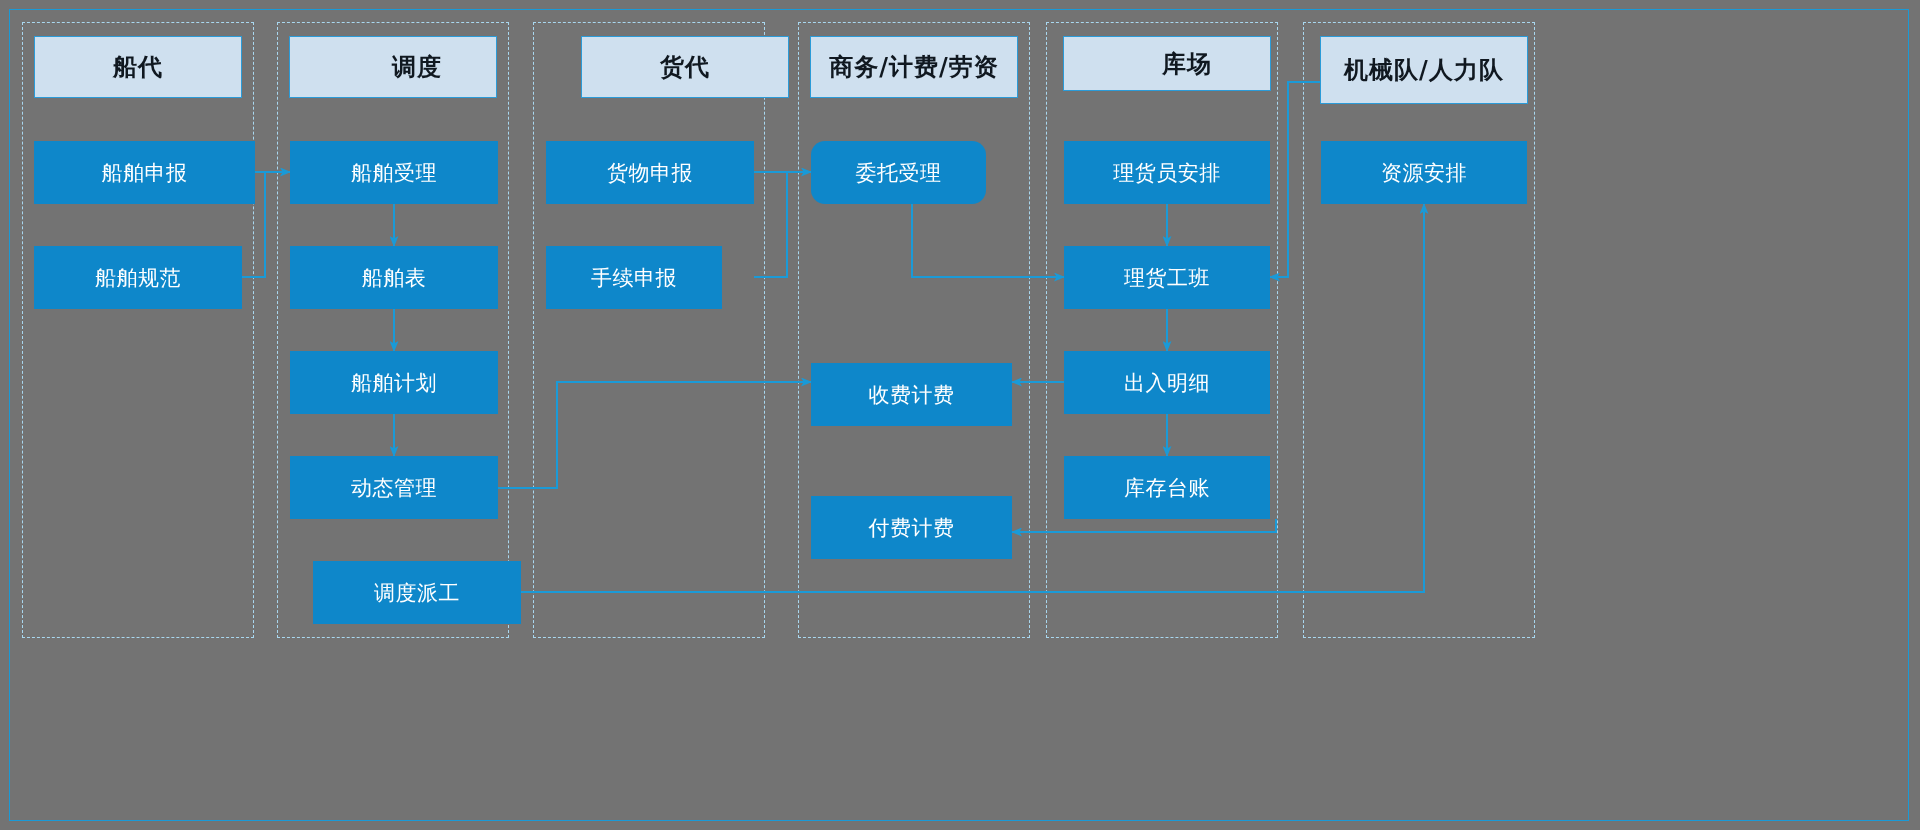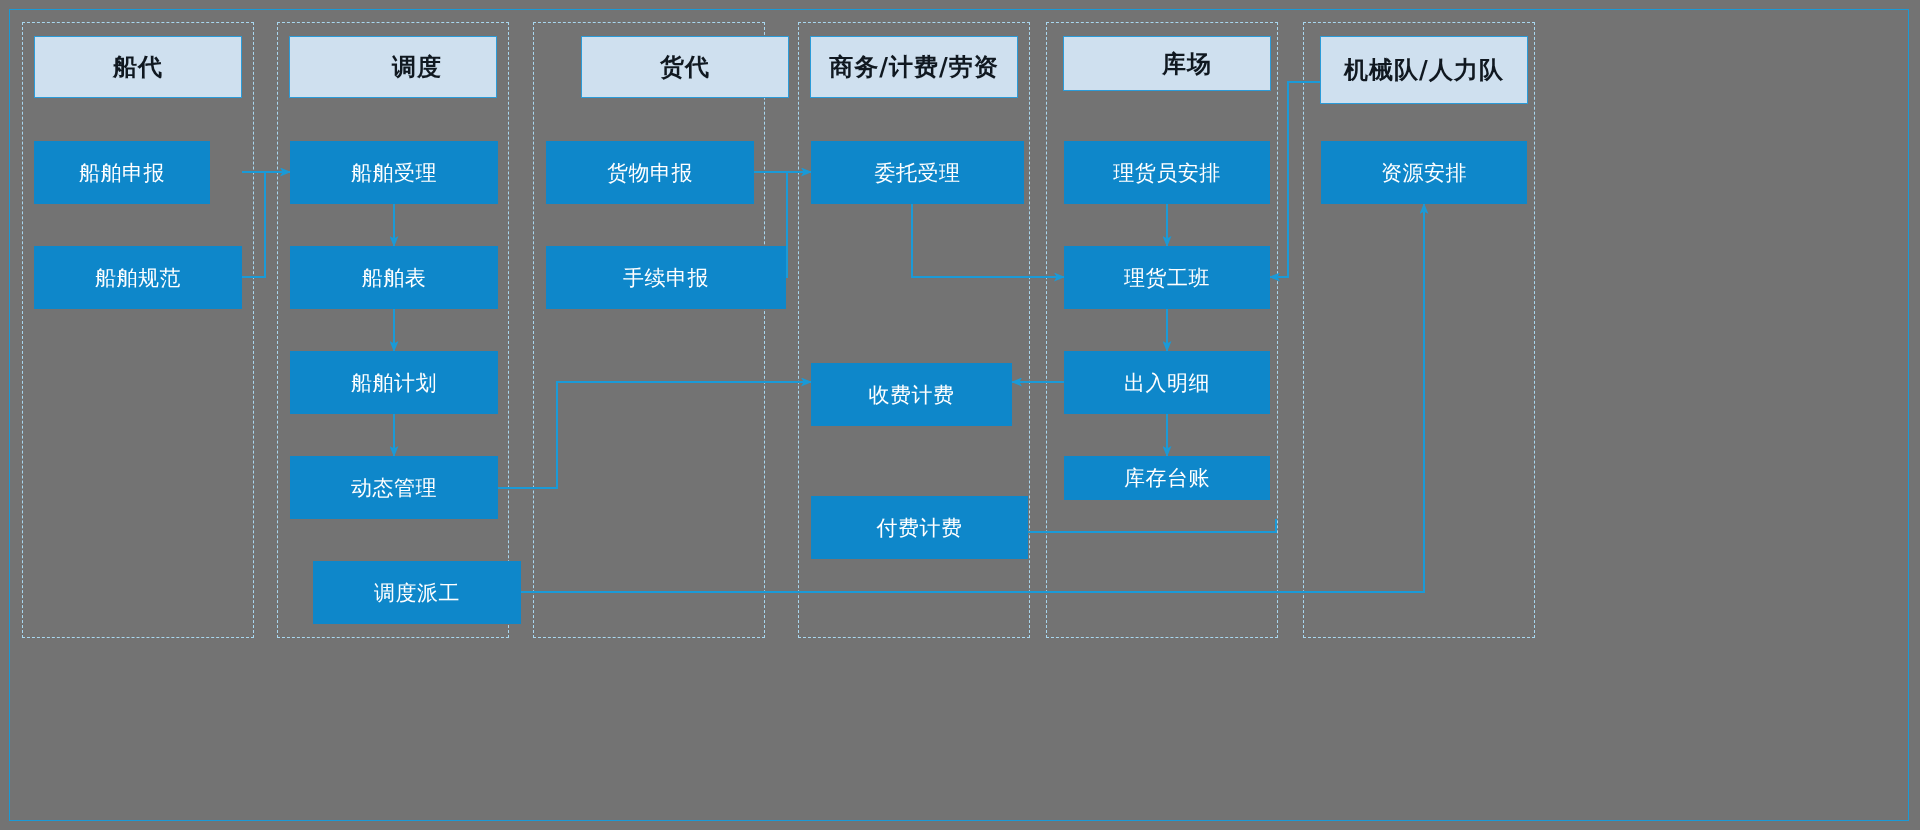--- a/index.html
+++ b/index.html
@@ -107,32 +107,32 @@
         <polyline points="1167,204 1167,246" fill="none" stroke="#1a9ad7" stroke-width="2" stroke-linecap="butt" stroke-linejoin="miter" marker-end="url(#arrow-head)"></polyline>
         <polyline points="1167,309 1167,351" fill="none" stroke="#1a9ad7" stroke-width="2" stroke-linecap="butt" stroke-linejoin="miter" marker-end="url(#arrow-head)"></polyline>
         <polyline points="1167,414 1167,456" fill="none" stroke="#1a9ad7" stroke-width="2" stroke-linecap="butt" stroke-linejoin="miter" marker-end="url(#arrow-head)"></polyline>
         <polyline points="1064,382 1012,382" fill="none" stroke="#1a9ad7" stroke-width="2" stroke-linecap="butt" stroke-linejoin="miter" marker-end="url(#arrow-head)"></polyline>
         <polyline points="1276,519 1276,532 1012,532" fill="none" stroke="#1a9ad7" stroke-width="2" stroke-linecap="butt" stroke-linejoin="miter" marker-end="url(#arrow-head)"></polyline>
         <polyline points="1320,82 1288,82 1288,277 1270,277" fill="none" stroke="#1a9ad7" stroke-width="2" stroke-linecap="butt" stroke-linejoin="miter" marker-end="url(#arrow-head)"></polyline>
       </g>
   </svg>
 
   <div id="nodes-layer">
-      <div class="node" style="left: 34px; top: 141px; width: 176px; height: 63px;">船舶申报</div>
+      <div class="node" style="left: 34px; top: 141px; width: 221px; height: 63px;">船舶申报</div>
       <div class="node" style="left: 34px; top: 246px; width: 208px; height: 63px;">船舶规范</div>
       <div class="node" style="left: 290px; top: 141px; width: 208px; height: 63px;">船舶受理</div>
       <div class="node" style="left: 290px; top: 246px; width: 208px; height: 63px;">船舶表</div>
       <div class="node" style="left: 290px; top: 351px; width: 208px; height: 63px;">船舶计划</div>
       <div class="node" style="left: 290px; top: 456px; width: 208px; height: 63px;">动态管理</div>
       <div class="node" style="left: 290px; top: 561px; width: 208px; height: 63px; margin-left: 23px;">调度派工</div>
       <div class="node" style="left: 546px; top: 141px; width: 208px; height: 63px;">货物申报</div>
-      <div class="node" style="left: 546px; top: 246px; width: 240px; height: 63px;">手续申报</div>
-      <div class="node" style="left: 811px; top: 141px; width: 213px; height: 63px;">委托受理</div>
+      <div class="node" style="left: 546px; top: 246px; width: 176px; height: 63px;">手续申报</div>
+      <div class="node" style="left: 811px; top: 141px; width: 175px; height: 63px; border-radius: 14px;">委托受理</div>
       <div class="node" style="left: 811px; top: 363px; width: 201px; height: 63px;">收费计费</div>
-      <div class="node" style="left: 811px; top: 496px; width: 217px; height: 63px;">付费计费</div>
+      <div class="node" style="left: 811px; top: 496px; width: 201px; height: 63px;">付费计费</div>
       <div class="node" style="left: 1064px; top: 141px; width: 206px; height: 63px;">理货员安排</div>
       <div class="node" style="left: 1064px; top: 246px; width: 206px; height: 63px;">理货工班</div>
       <div class="node" style="left: 1064px; top: 351px; width: 206px; height: 63px;">出入明细</div>
-      <div class="node" style="left: 1064px; top: 456px; width: 206px; height: 44px;">库存台账</div>
+      <div class="node" style="left: 1064px; top: 456px; width: 206px; height: 63px;">库存台账</div>
       <div class="node" style="left: 1321px; top: 141px; width: 206px; height: 63px;">资源安排</div>
     </div>
 
 </div>
 
 </body></html>

